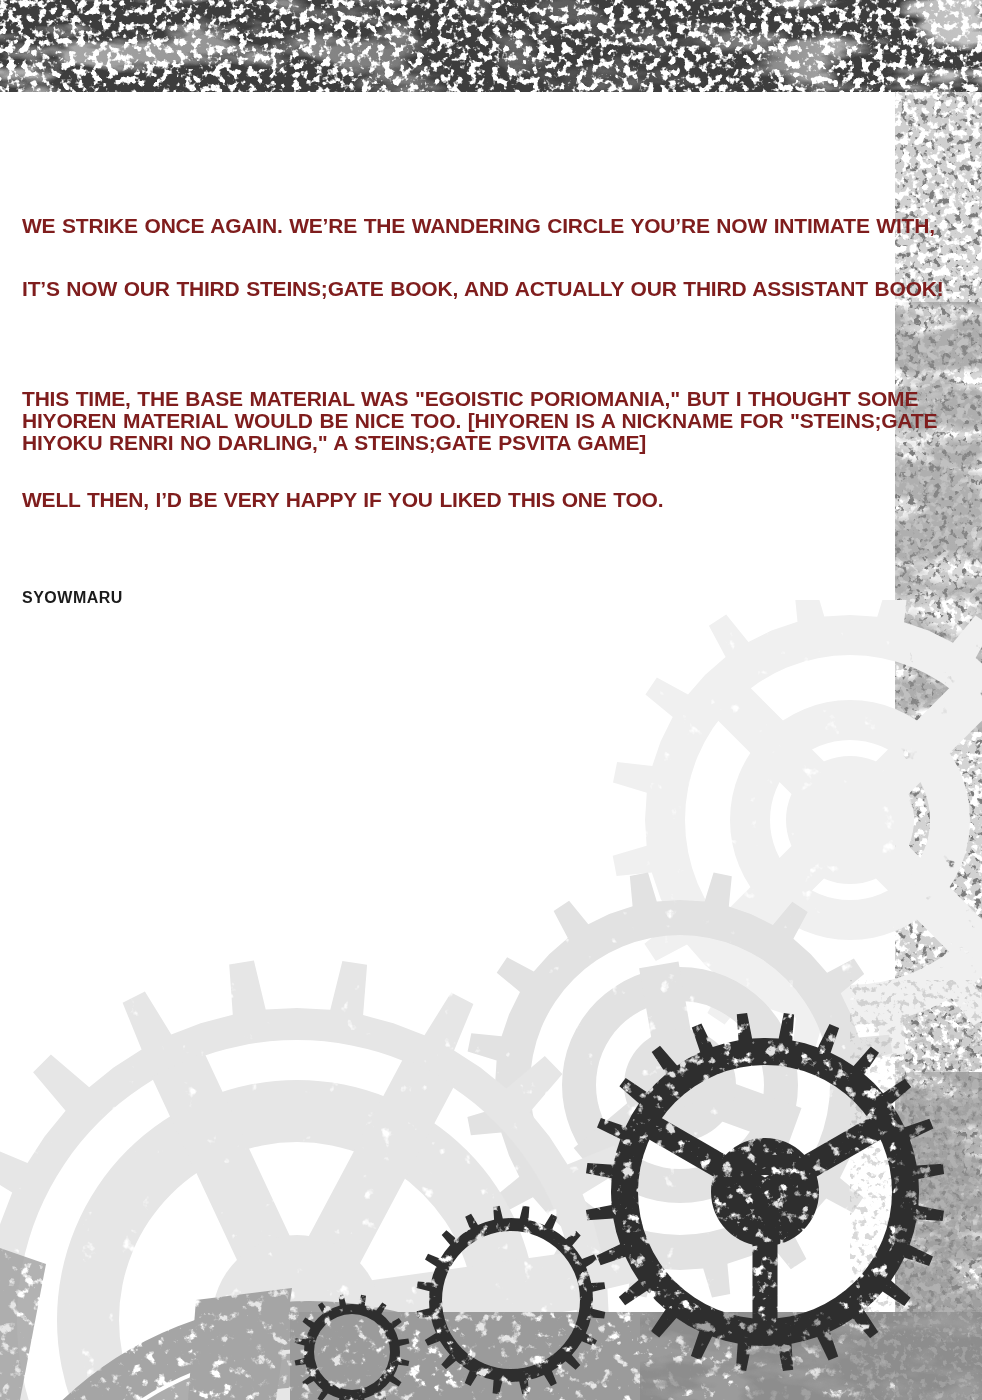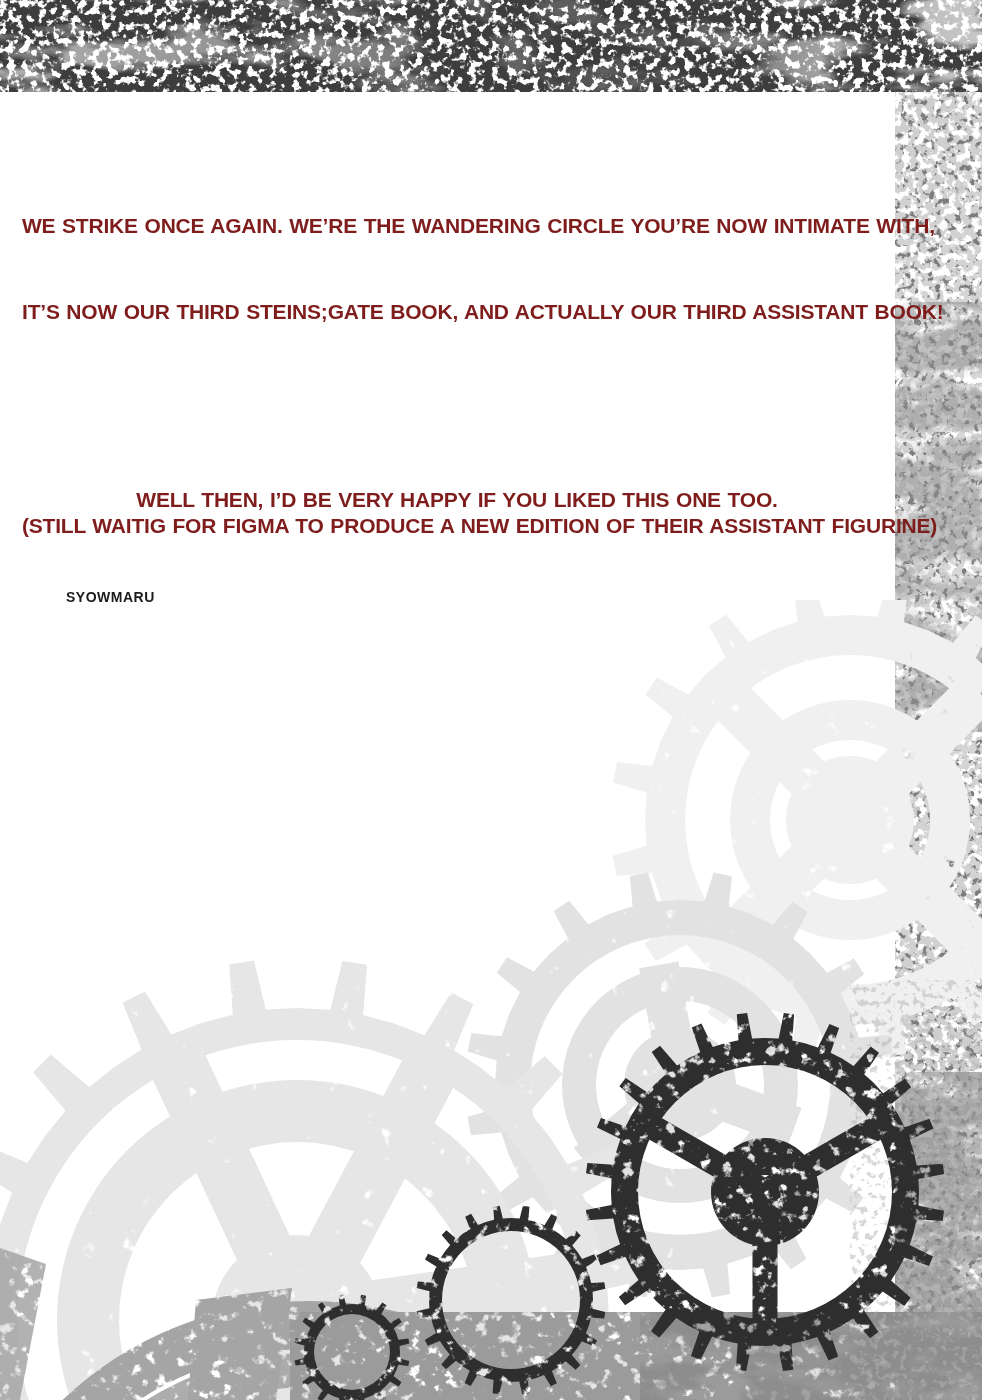--- a/index.html
+++ b/index.html
@@ -15,28 +15,27 @@
   .art-bottom{position:absolute;left:0;top:600px;pointer-events:none;}
   .text-block{position:absolute;left:0;top:0;width:982px;height:700px;}
   .para{
     position:absolute;left:22px;width:870px;
     margin:0;
     font-size:21px;font-weight:bold;color:#7f1d1d;
     letter-spacing:-0.2px;word-spacing:1px;
   }
   .line{display:block;white-space:nowrap;}
   .p1{top:215px;line-height:22px;}
-  .p2{top:296px;line-height:32px;}
+  .p2{top:273px;line-height:32px;}
   .p3{top:388px;line-height:22px;}
-  .p4{top:487px;line-height:26px;text-align:center;}
+  .p4{top:487px;line-height:26px;}
   .sig{
     position:absolute;left:22px;top:589px;
-    font-size:14px;font-weight:bold;color:#1b1b1b;
+    font-size:16px;font-weight:bold;color:#1b1b1b;
     letter-spacing:0.5px;
-    margin-left:44px;
   }
 </style>
 </head>
 <body>
 
 <div class="page">
 
   <svg class="band-top" width="982" height="92" viewBox="0 0 982 92">
     <defs>
       <linearGradient id="gTop" x1="0" y1="0" x2="1" y2="0">
@@ -132,20 +131,24 @@
       </g>
     </svg>
 
   <div class="text-block">
     <p class="para p1">
       <span class="line">WE STRIKE ONCE AGAIN. WE’RE THE WANDERING CIRCLE YOU’RE NOW INTIMATE WITH,</span>
     </p>
     <p class="para p2">
       <span class="line">IT’S NOW OUR THIRD STEINS;GATE BOOK, AND ACTUALLY OUR THIRD ASSISTANT BOOK!</span>
     </p>
+    <p class="para p3">
+      <span class="line">THIS TIME, THE BASE MATERIAL WAS "EGOISTIC PORIOMANIA," BUT I THOUGHT SOME</span>
+      <span class="line">HIYOREN MATERIAL WOULD BE NICE TOO. [HIYOREN IS A NICKNAME FOR "STEINS;GATE</span>
+      <span class="line">HIYOKU RENRI NO DARLING," A STEINS;GATE PSVITA GAME]</span>
+    </p>
     <p class="para p4">
       <span class="line">WELL THEN, I’D BE VERY HAPPY IF YOU LIKED THIS ONE TOO.</span>
-      <span class="line">(STILL WAITIG FOR FIGMA TO PRODUCE A NEW EDITION OF THEIR ASSISTANT FIGURINE)</span>
     </p>
     <div class="sig">SYOWMARU</div>
   </div>
 
 </div>
 
 </body></html>

